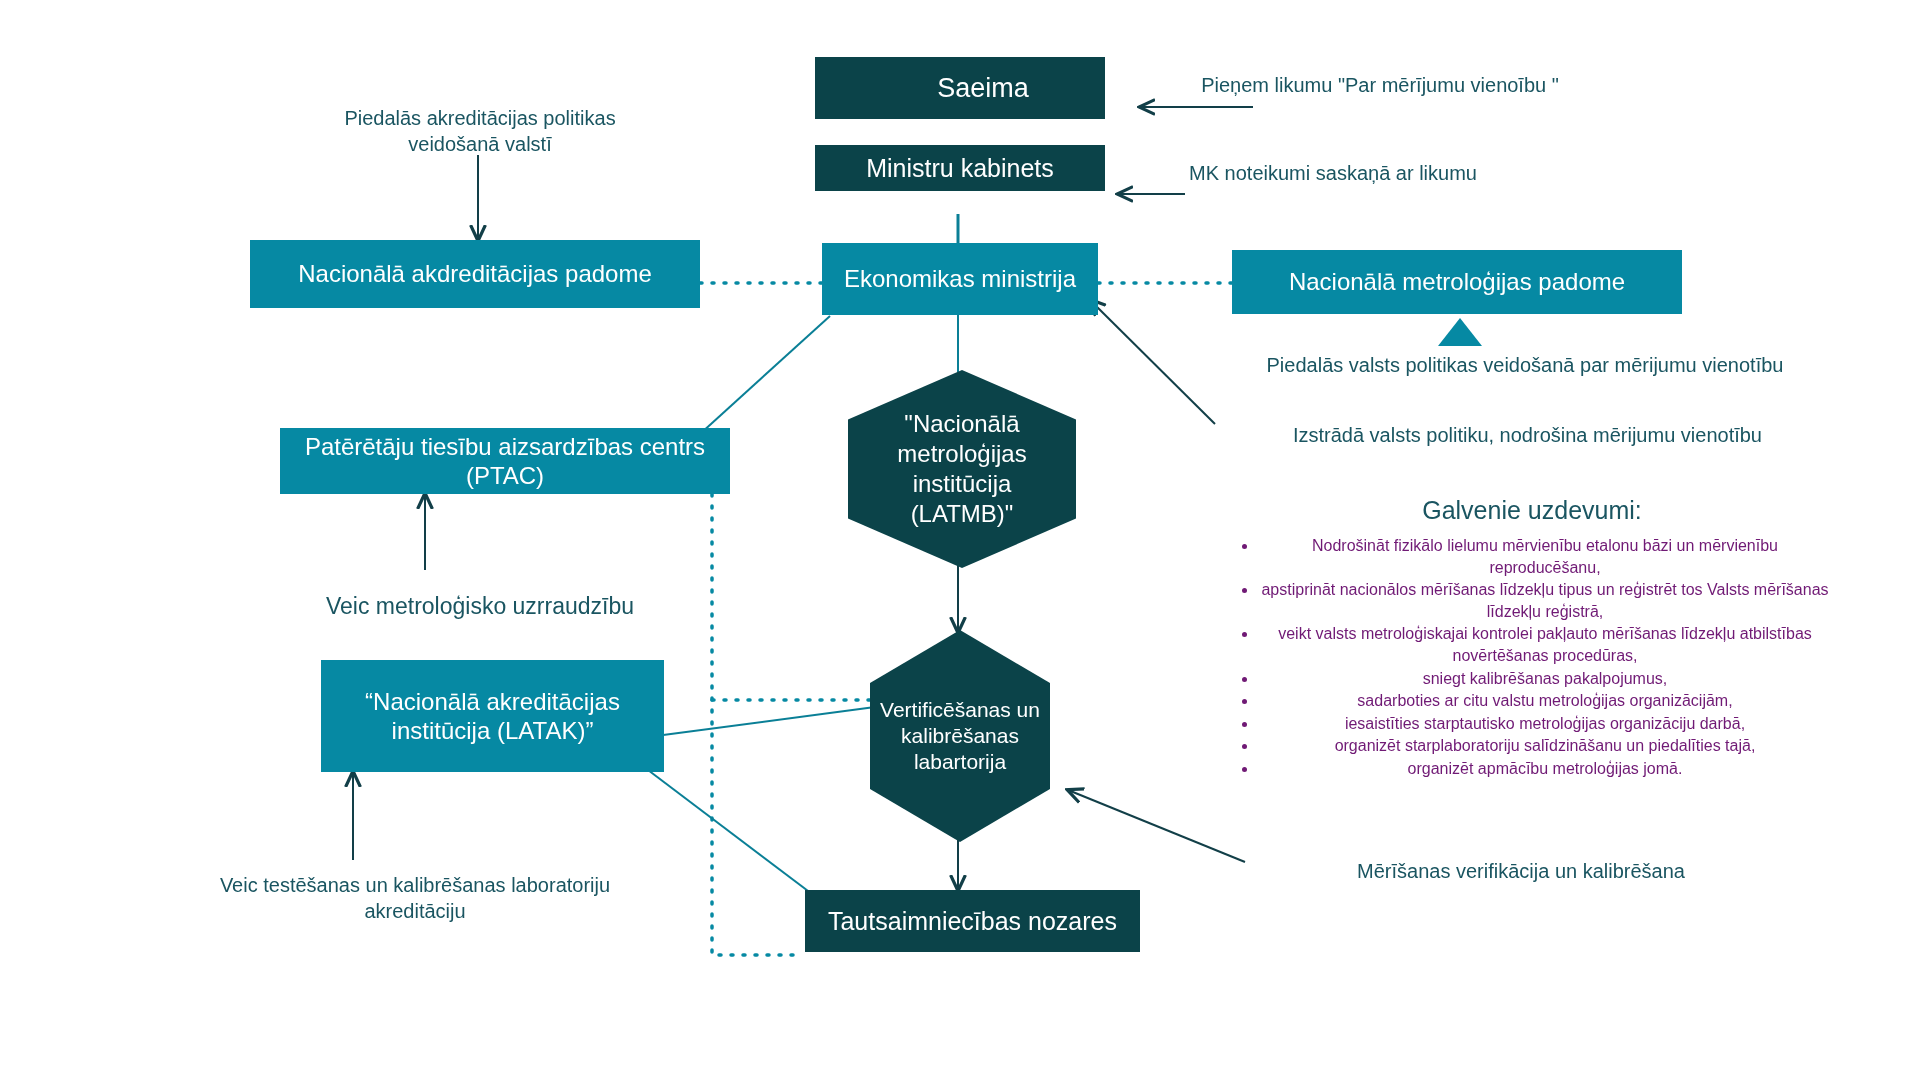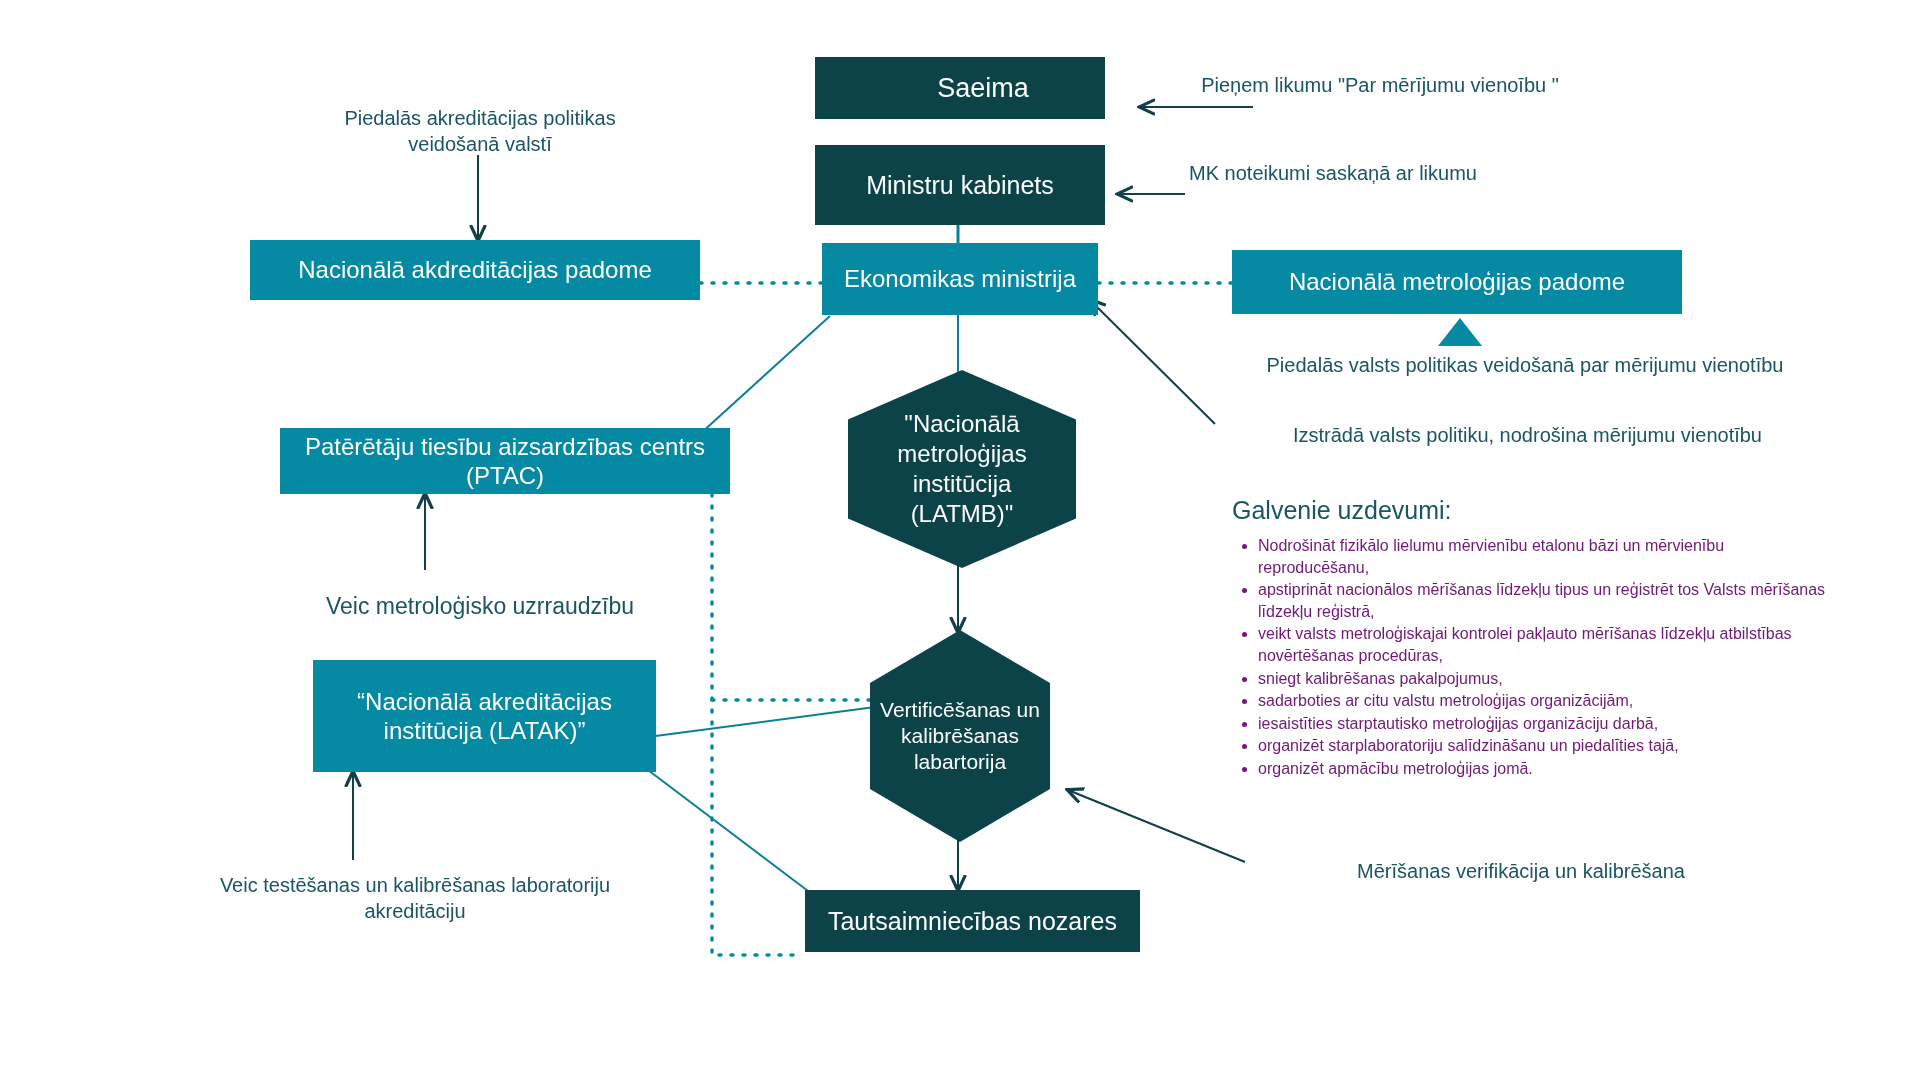--- a/index.html
+++ b/index.html
@@ -23,21 +23,21 @@
        line-height:1.25;
        clip-path:polygon(50% 0%,100% 25%,100% 75%,50% 100%,0% 75%,0% 25%);}
 
   .cap{position:absolute;color:#1a5561;text-align:center;line-height:1.3;}
   .cap.left{text-align:right;}
 
   .tri{position:absolute;width:0;height:0;
        border-left:22px solid transparent;border-right:22px solid transparent;
        border-bottom:28px solid #0689a3;}
 
-  #tasks{position:absolute;}
+  #tasks{position:absolute;text-align:center;}
   #tasks h3{margin:0 0 10px 0;font-weight:400;font-size:25px;color:#1a5561;}
   #tasks ul{margin:0;padding-left:26px;}
   #tasks li{font-size:16px;color:#701a75;line-height:1.35;margin-bottom:1px;}
 </style>
 </head>
 <body>
 
 <div id="stage">
 
   <svg id="wires" viewBox="0 0 1920 1080">
@@ -84,43 +84,43 @@
 
     <line x1="648" y1="737" x2="875" y2="707" stroke="#0a7f96" stroke-width="2"></line>
 
     <line x1="648" y1="770" x2="820" y2="900" stroke="#0a7f96" stroke-width="2"></line>
   </svg>
 
   <div class="node dark" style="left:815px;top:57px;width:290px;height:62px;font-size:27px;padding-left:46px;">
     <span>Saeima</span>
   </div>
 
-  <div class="node dark" style="left:815px;top:145px;width:290px;height:80px;font-size:25px;">
+  <div class="node dark" style="left:815px;top:145px;width:290px;height:46px;font-size:25px;">
     <span>Ministru kabinets</span>
   </div>
 
   <div class="node teal" style="left:822px;top:243px;width:276px;height:72px;font-size:24px;">
     <span>Ekonomikas ministrija</span>
   </div>
 
-  <div class="node teal" style="left:250px;top:240px;width:450px;height:60px;font-size:24px;">
+  <div class="node teal" style="left:250px;top:240px;width:450px;height:68px;font-size:24px;">
     <span>Nacionālā akdreditācijas padome</span>
   </div>
 
   <div class="node teal" style="left:1232px;top:250px;width:450px;height:64px;font-size:24px;">
     <span>Nacionālā metroloģijas padome</span>
   </div>
 
   <div class="tri" style="left:1438px;top:318px;"></div>
 
   <div class="node teal" style="left:280px;top:428px;width:450px;height:66px;font-size:24px;padding:0 10px;">
     <span>Patērētāju tiesību aizsardzības centrs (PTAC)</span>
   </div>
 
-  <div class="node teal" style="left:313px;top:660px;width:343px;height:112px;font-size:24px;padding:0 12px;">
+  <div class="node teal" style="left:321px;top:660px;width:343px;height:112px;font-size:24px;padding:0 12px;">
     <span>“Nacionālā akreditācijas institūcija (LATAK)”</span>
   </div>
 
   <div class="hex" style="left:848px;top:370px;width:228px;height:198px;font-size:24px;padding:0 24px;">
     <span>"Nacionālā metroloģijas institūcija (LATMB)"</span>
   </div>
 
   <div class="hex" style="left:870px;top:630px;width:180px;height:212px;font-size:21px;padding:0 10px;">
     <span>Vertificēšanas un kalibrēšanas labartorija</span>
   </div>

